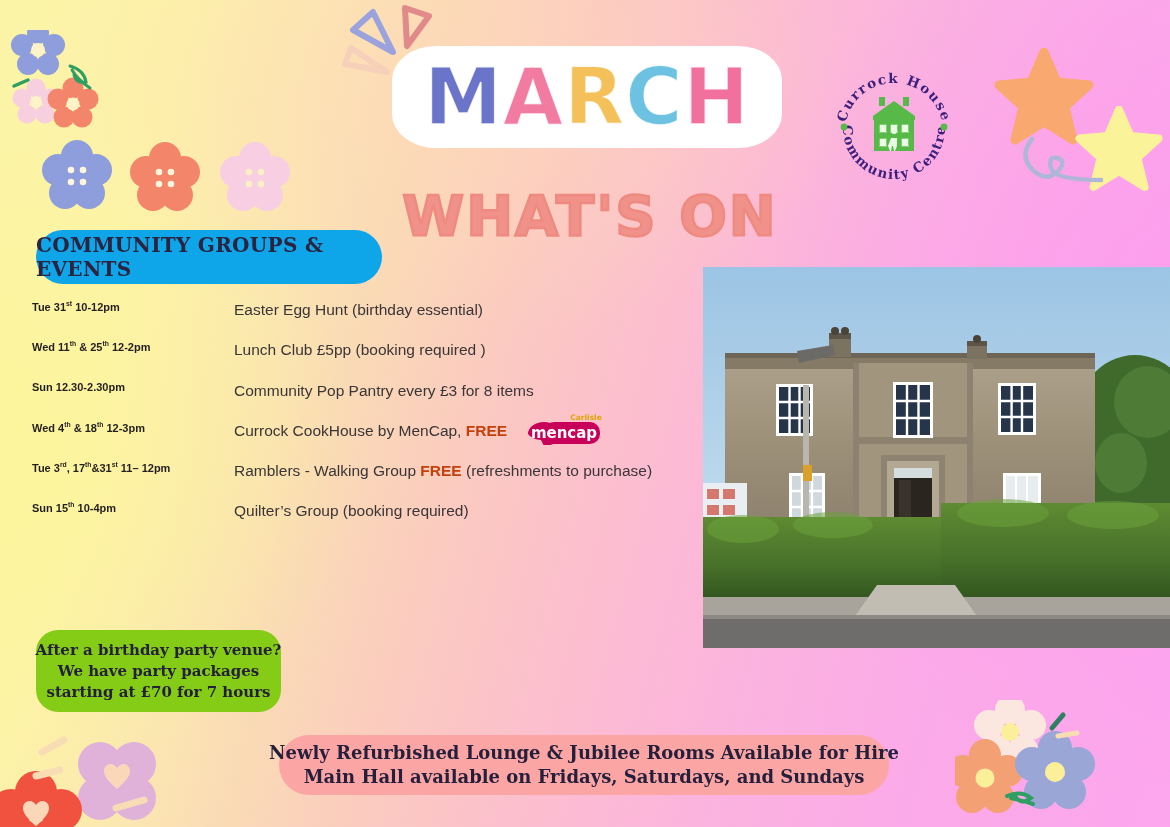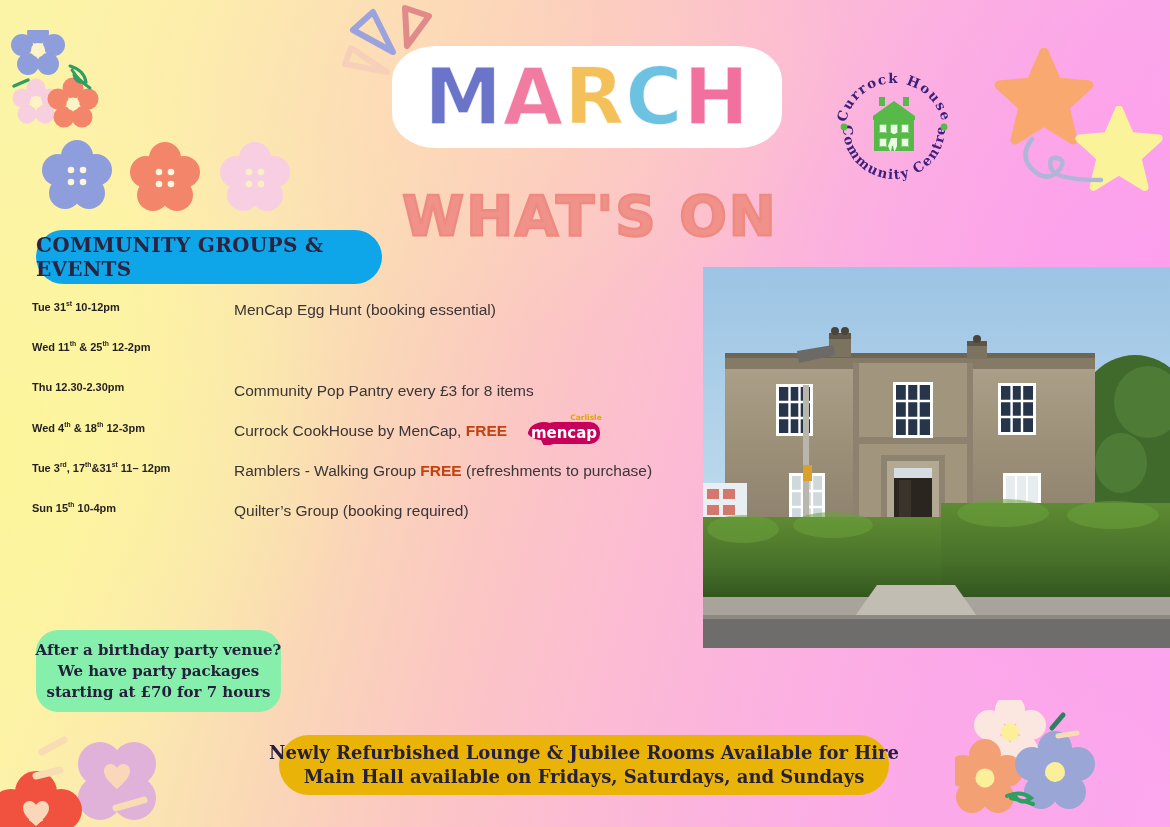--- a/index.html
+++ b/index.html
@@ -357,27 +357,28 @@
   </svg>
 </div>
 
 <div id="section-pill" style="background: #0ea5e9;">
   <span class="label">COMMUNITY GROUPS &amp; EVENTS</span>
 </div>
 
 <div id="events">
     <div class="ev-row">
       <div class="ev-when">Tue 31<sup>st</sup> 10-12pm</div>
-      <div class="ev-what">MenCap Egg Hunt  (booking essential)</div>
+      <div class="ev-what">Easter Egg Hunt  (birthday essential)</div>
     </div>
     <div class="ev-row">
       <div class="ev-when">Wed 11<sup>th</sup> &amp; 25<sup>th</sup> 12-2pm</div>
+      <div class="ev-what">Lunch Club  £5pp (booking required )</div>
     </div>
     <div class="ev-row">
-      <div class="ev-when">Thu 12.30-2.30pm</div>
+      <div class="ev-when">Sun 12.30-2.30pm</div>
       <div class="ev-what">Community Pop Pantry every  £3 for 8 items</div>
     </div>
     <div class="ev-row">
       <div class="ev-when">Wed 4<sup>th</sup> &amp; 18<sup>th</sup> 12-3pm</div>
       <div class="ev-what">Currock CookHouse by MenCap,  <b>FREE</b><div id="mencap">
           <svg viewBox="0 0 78 34">
             <text x="62" y="9" font-family="'DejaVu Sans', sans-serif" font-size="7.5" font-weight="bold" fill="#e0a500" text-anchor="middle">Carlisle</text>
             <path d="M4 23 a16 12 0 1 1 32 0 a16 12 0 0 1 -16 12 l-3 -6 a16 12 0 0 1 -13 -6 z" fill="#c8005a"></path>
             <rect x="20" y="11" width="56" height="22" rx="10" fill="#c8005a"></rect>
             <text x="40" y="27" font-family="'DejaVu Sans', sans-serif" font-size="15" font-weight="bold" fill="#ffffff" text-anchor="middle">mencap</text>
@@ -387,21 +388,21 @@
     <div class="ev-row">
       <div class="ev-when">Tue 3<sup>rd</sup>, 17<sup>th</sup>&amp;31<sup>st</sup> 11– 12pm</div>
       <div class="ev-what">Ramblers - Walking Group <b>FREE</b> (refreshments to purchase)</div>
     </div>
     <div class="ev-row">
       <div class="ev-when">Sun 15<sup>th</sup>  10-4pm</div>
       <div class="ev-what">Quilter’s Group  (booking required)</div>
     </div>
   </div>
 
-<div id="party-box" style="background: #86efac;">
+<div id="party-box" style="background: #84cc16;">
   <div>After a birthday party venue?</div>
   <div>We have party packages</div>
   <div>starting at £70 for 7 hours</div>
 </div>
 
 <div id="photo">
   <svg viewBox="0 0 467 381" preserveAspectRatio="xMidYMid slice">
     <defs>
       <linearGradient id="sky" x1="0" y1="0" x2="0" y2="1">
         <stop offset="0%" stop-color="#9cc4e4"></stop>
@@ -520,16 +521,16 @@
         <ellipse cx="410" cy="248" rx="46" ry="14"></ellipse>
     </g>
 
     <rect x="0" y="330" width="467" height="22" fill="#a8a49c"></rect>
     <path d="M174 318 L252 318 L276 352 L150 352 Z" fill="#c2bdb3"></path>
     <rect x="0" y="350" width="467" height="31" fill="#6f6d6b"></rect>
     <rect x="0" y="348" width="467" height="4" fill="#8d8a86"></rect>
   </svg>
 </div>
 
-<div id="hire-banner" style="background: #eab308;">
+<div id="hire-banner" style="background: #fca5a5;">
   <div>Newly Refurbished Lounge &amp; Jubilee Rooms Available for Hire</div>
   <div>Main Hall available on Fridays, Saturdays, and Sundays</div>
 </div>
 
 </body></html>

